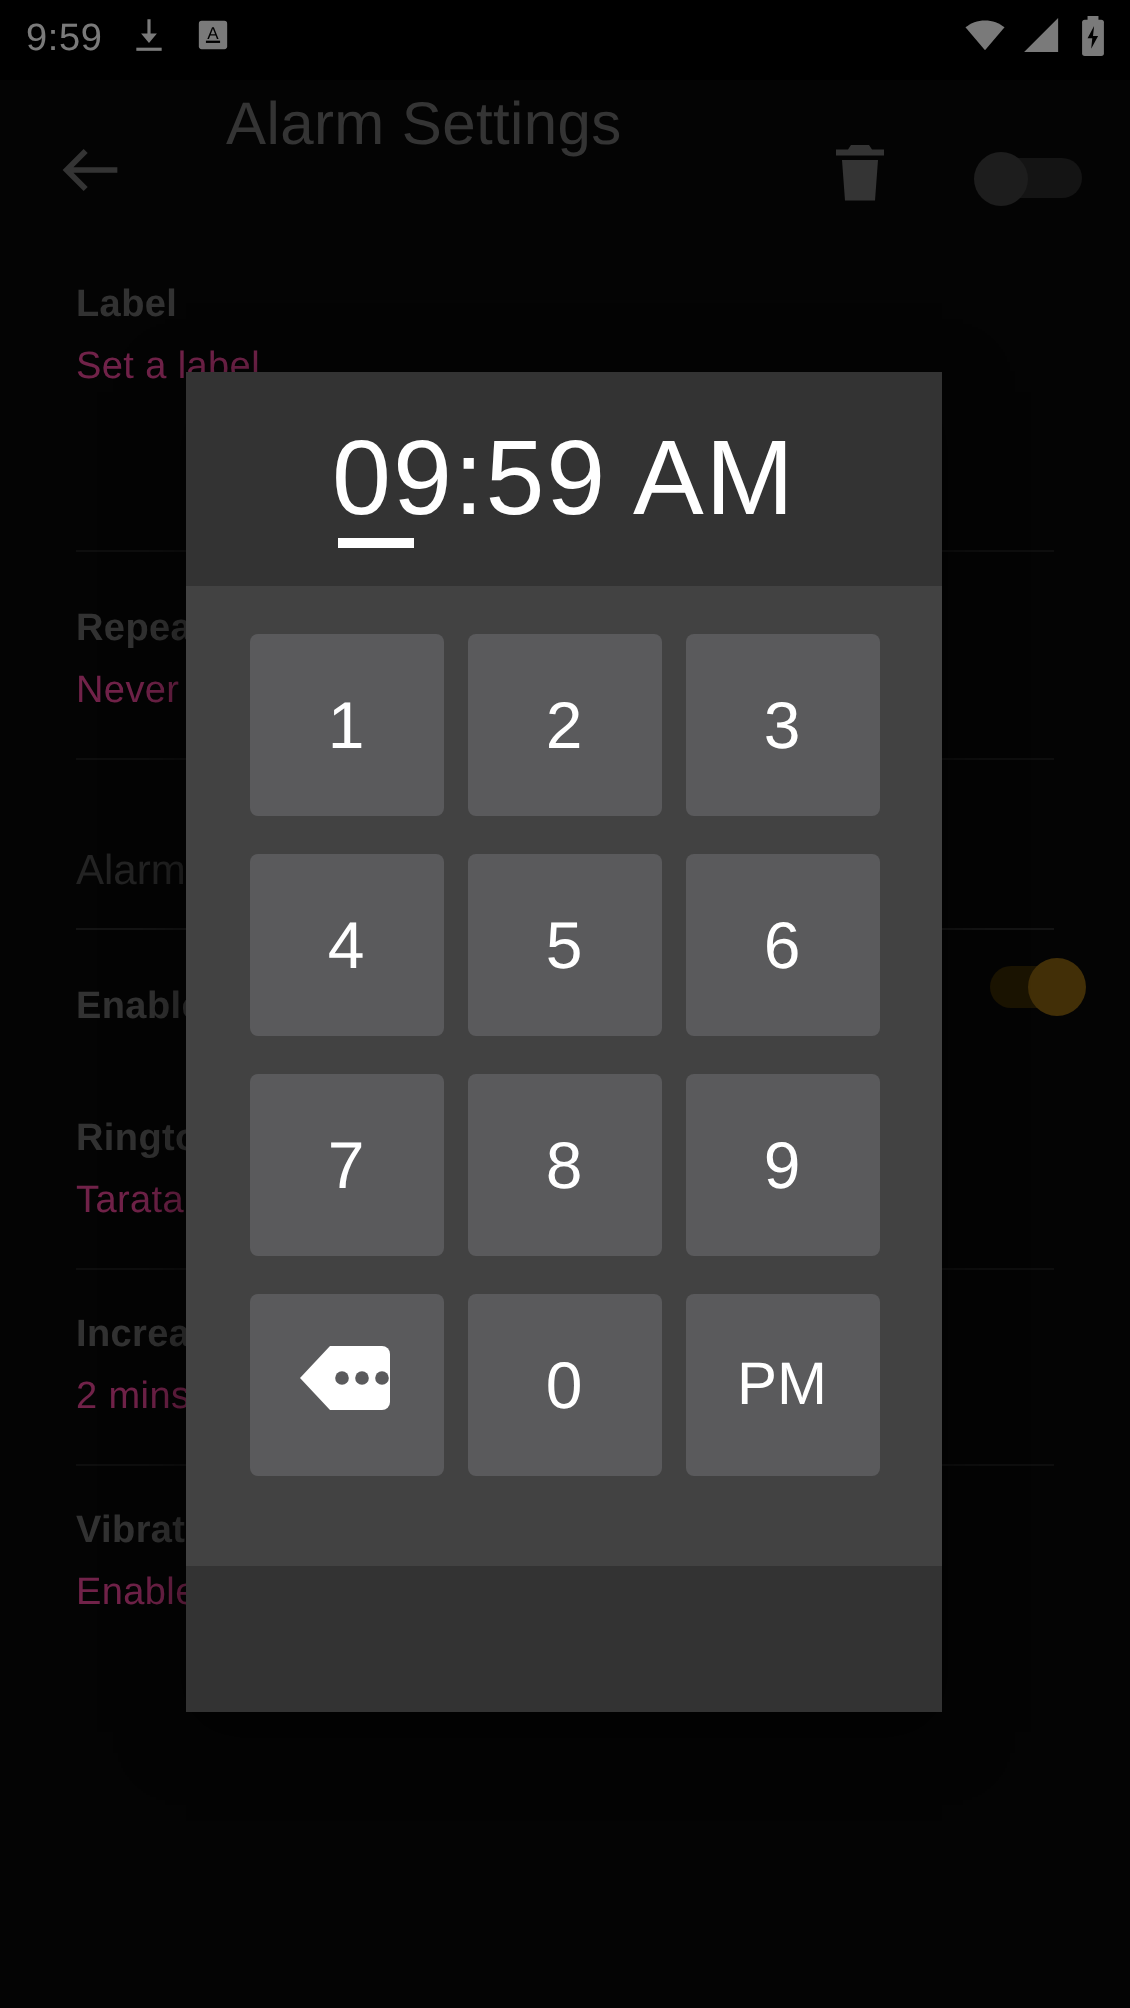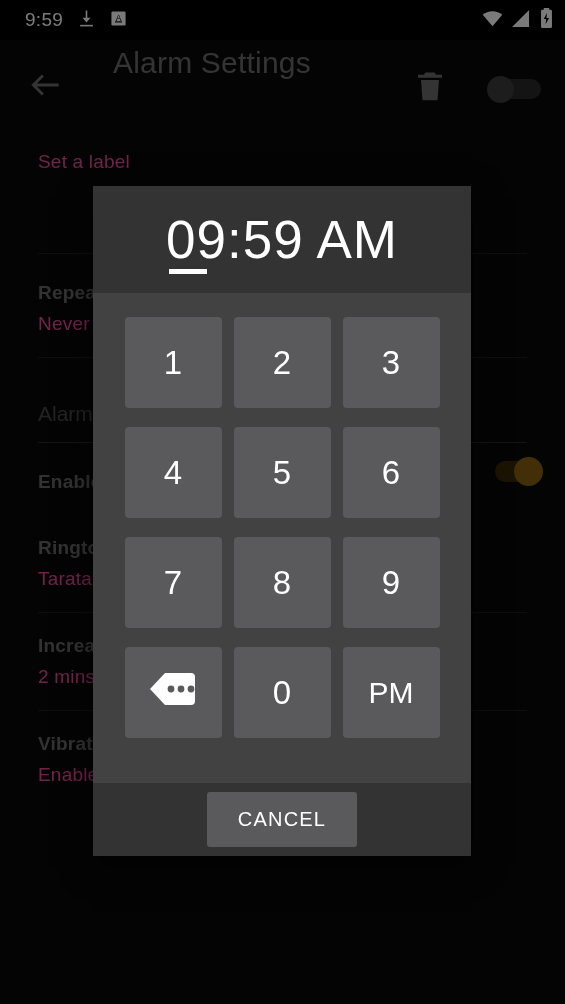--- a/index.html
+++ b/index.html
@@ -8,21 +8,21 @@
     background:#0a0a0a;
     font-family:"Liberation Sans",sans-serif;
     -webkit-font-smoothing:antialiased;
   }
 
   
   #app-root{position:absolute;left:0;top:0;width:565px;height:1004px;background:#0a0a0a;}
 
   
   #status-bar{position:absolute;left:0;top:0;width:565px;height:40px;background:#000;}
-  #status-left{position:absolute;left:13px;top:0;height:40px;display:flex;align-items:center;gap:14px;margin-left:12px;}
+  #status-left{position:absolute;left:13px;top:0;height:40px;display:flex;align-items:center;gap:14px;}
   #status-time{color:#fff;font-size:19px;letter-spacing:.3px;}
   .sb-ic{display:block;}
   #status-right{position:absolute;right:12px;top:0;height:40px;display:flex;align-items:center;gap:9px;}
 
   
   #app-bar{position:absolute;left:0;top:46px;width:565px;height:76px;}
   #back-btn{position:absolute;left:27px;top:20px;width:38px;height:38px;}
   #appbar-title{position:absolute;left:113px;top:0;color:#6d6d6d;font-size:30px;letter-spacing:.2px;}
   #delete-btn{position:absolute;left:410px;top:22px;width:40px;height:36px;}
   #appbar-toggle{position:absolute;left:487px;top:30px;width:56px;height:26px;}
@@ -142,20 +142,21 @@
         </svg>
     </div>
     <div id="appbar-toggle">
       <div class="track"></div>
       <div class="thumb"></div>
     </div>
   </div>
 
   <div id="settings-list">
     <div class="srow" style="padding-top:16px;padding-bottom:20px;">
+      <div class="title">Label</div>
       <div class="sub">Set a label</div>
     </div>
     <div class="divider" style="margin-top:60px;"></div>
     <div class="srow" style="padding-top:28px;padding-bottom:22px;">
       <div class="title">Repeat</div>
       <div class="sub">Never</div>
     </div>
     <div class="divider"></div>
     <div class="section-head" style="padding-top:44px;">Alarm</div>
     <div class="divider" style="margin-top:16px;background:#2a2a2a;"></div>
@@ -212,15 +213,14 @@
           <circle cx="34" cy="18" r="3.4" fill="#5a5a5c"></circle>
           <circle cx="44" cy="18" r="3.4" fill="#5a5a5c"></circle>
         </svg>
       </span>
     </button>
     <button class="key">0</button>
     <button class="key ampm">PM</button>
   </div>
 
   <div id="dialog-actions">
-    <button class="action-btn">CANCEL</button>
   </div>
 </div>
 
 </body></html>

